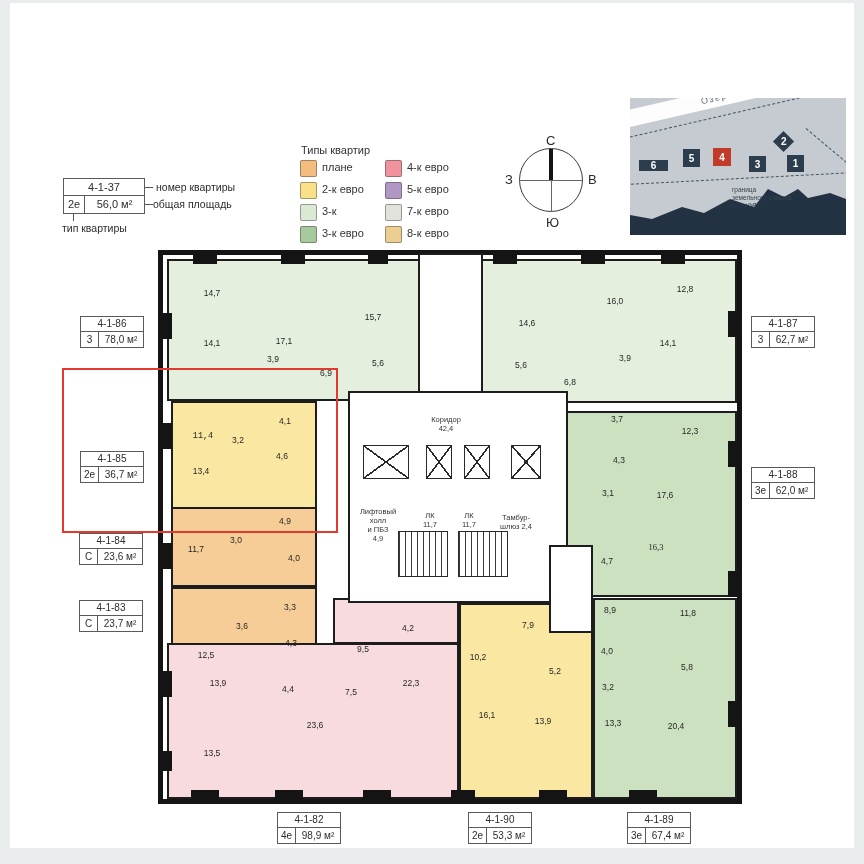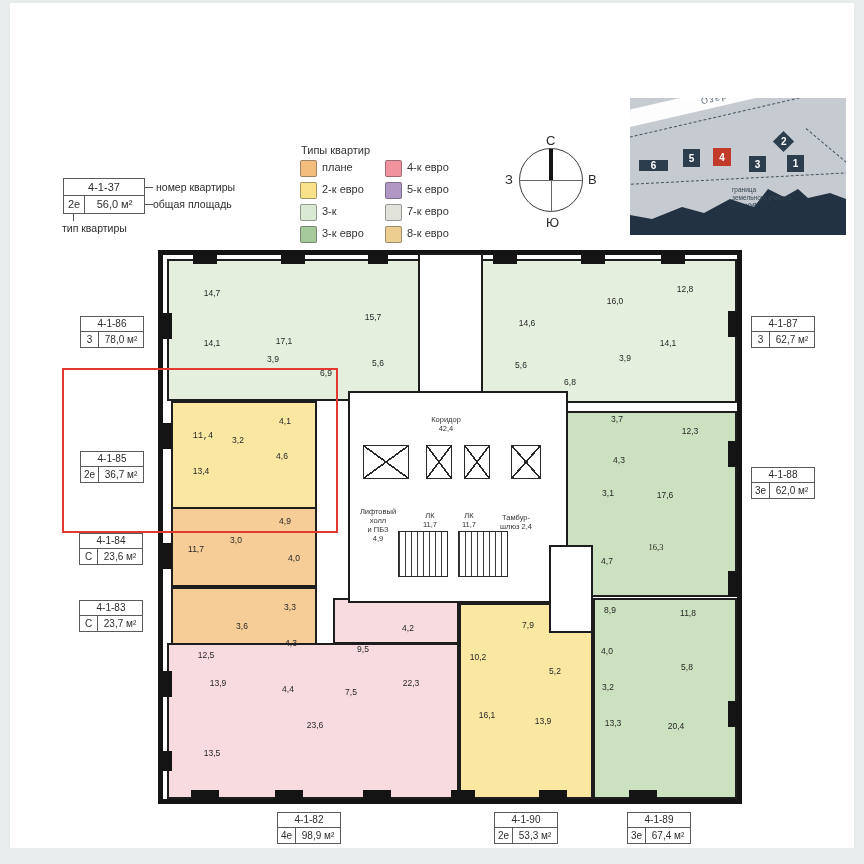--- a/index.html
+++ b/index.html
@@ -321,21 +321,21 @@
           <div class="a">23,7 м²</div>
         </div>
       </div>
       <div class="lb" style="left: 277px; top: 812px; width: 62px;">
         <div class="n">4-1-82</div>
         <div class="r">
           <div class="t">4е</div>
           <div class="a">98,9 м²</div>
         </div>
       </div>
-      <div class="lb" style="left: 494px; top: 812px; width: 62px;">
+      <div class="lb" style="left: 468px; top: 812px; width: 62px;">
         <div class="n">4-1-90</div>
         <div class="r">
           <div class="t">2е</div>
           <div class="a">53,3 м²</div>
         </div>
       </div>
       <div class="lb" style="left: 627px; top: 812px; width: 62px;">
         <div class="n">4-1-89</div>
         <div class="r">
           <div class="t">3е</div>

